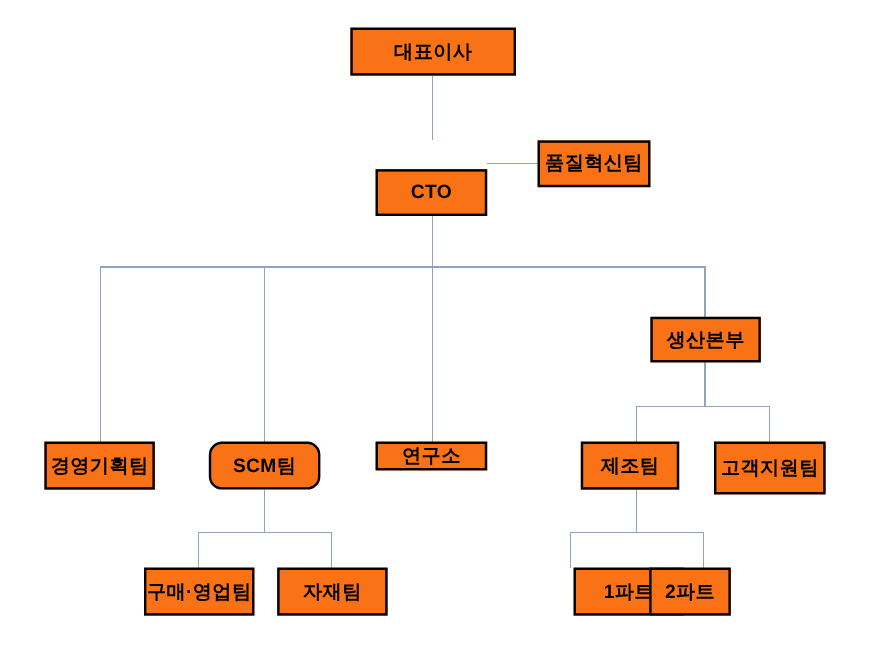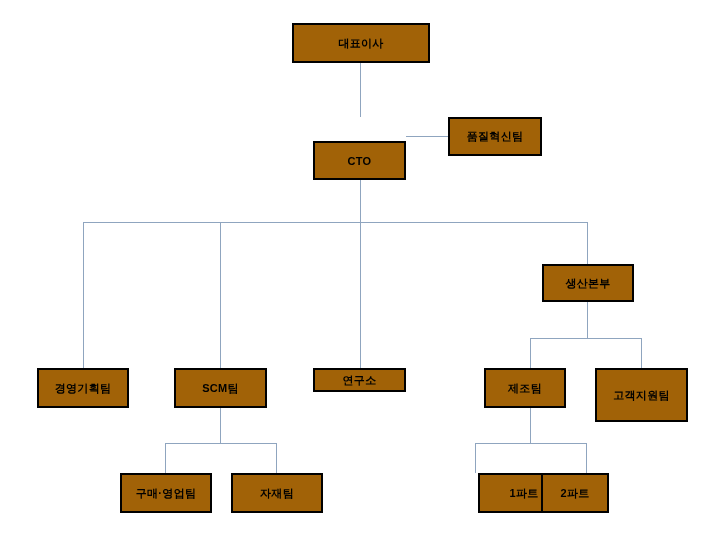--- a/index.html
+++ b/index.html
@@ -13,35 +13,35 @@
     width:725px;height:538px;
     background:var(--bg);
     font-family:"Liberation Sans","DejaVu Sans",sans-serif;
     overflow:hidden;
   }
   .connectors{position:absolute;left:0;top:0;}
   .node{
     position:absolute;
     box-sizing:border-box;
     border:2px solid var(--border-color);
-    background:#a16207;
+    background:#f97316;
     display:flex;align-items:center;justify-content:center;
-    font-size:11px;font-weight:600;color:#000;
+    font-size:16px;font-weight:600;color:#000;
     letter-spacing:0.3px;
     white-space:nowrap;
   }
   #n-ceo{left:292px;top:23px;width:138px;height:40px;}
   #n-cto{left:313px;top:117px;width:93px;height:39px;margin-top:24px;}
   #n-quality{left:448px;top:117px;width:94px;height:39px;}
   #n-production{left:542px;top:264px;width:92px;height:38px;}
   #n-planning{left:37px;top:368px;width:92px;height:40px;text-align:right;}
-  #n-scm{left:174px;top:368px;width:93px;height:40px;}
+  #n-scm{left:174px;top:368px;width:93px;height:40px;border-radius:11px;}
   #n-lab{left:313px;top:368px;width:93px;height:24px;}
   #n-mfg{left:484px;top:368px;width:82px;height:40px;}
-  #n-cs{left:595px;top:368px;width:93px;height:54px;}
+  #n-cs{left:595px;top:368px;width:93px;height:44px;}
   #n-purchase{left:120px;top:473px;width:92px;height:40px;}
   #n-materials{left:231px;top:473px;width:92px;height:40px;}
   #n-part1{left:430px;top:473px;width:92px;height:40px;margin-left:48px;}
   #n-part2{left:541px;top:473px;width:68px;height:40px;text-align:center;}
 </style>
 </head>
 <body>
 
 <div class="canvas">
 

